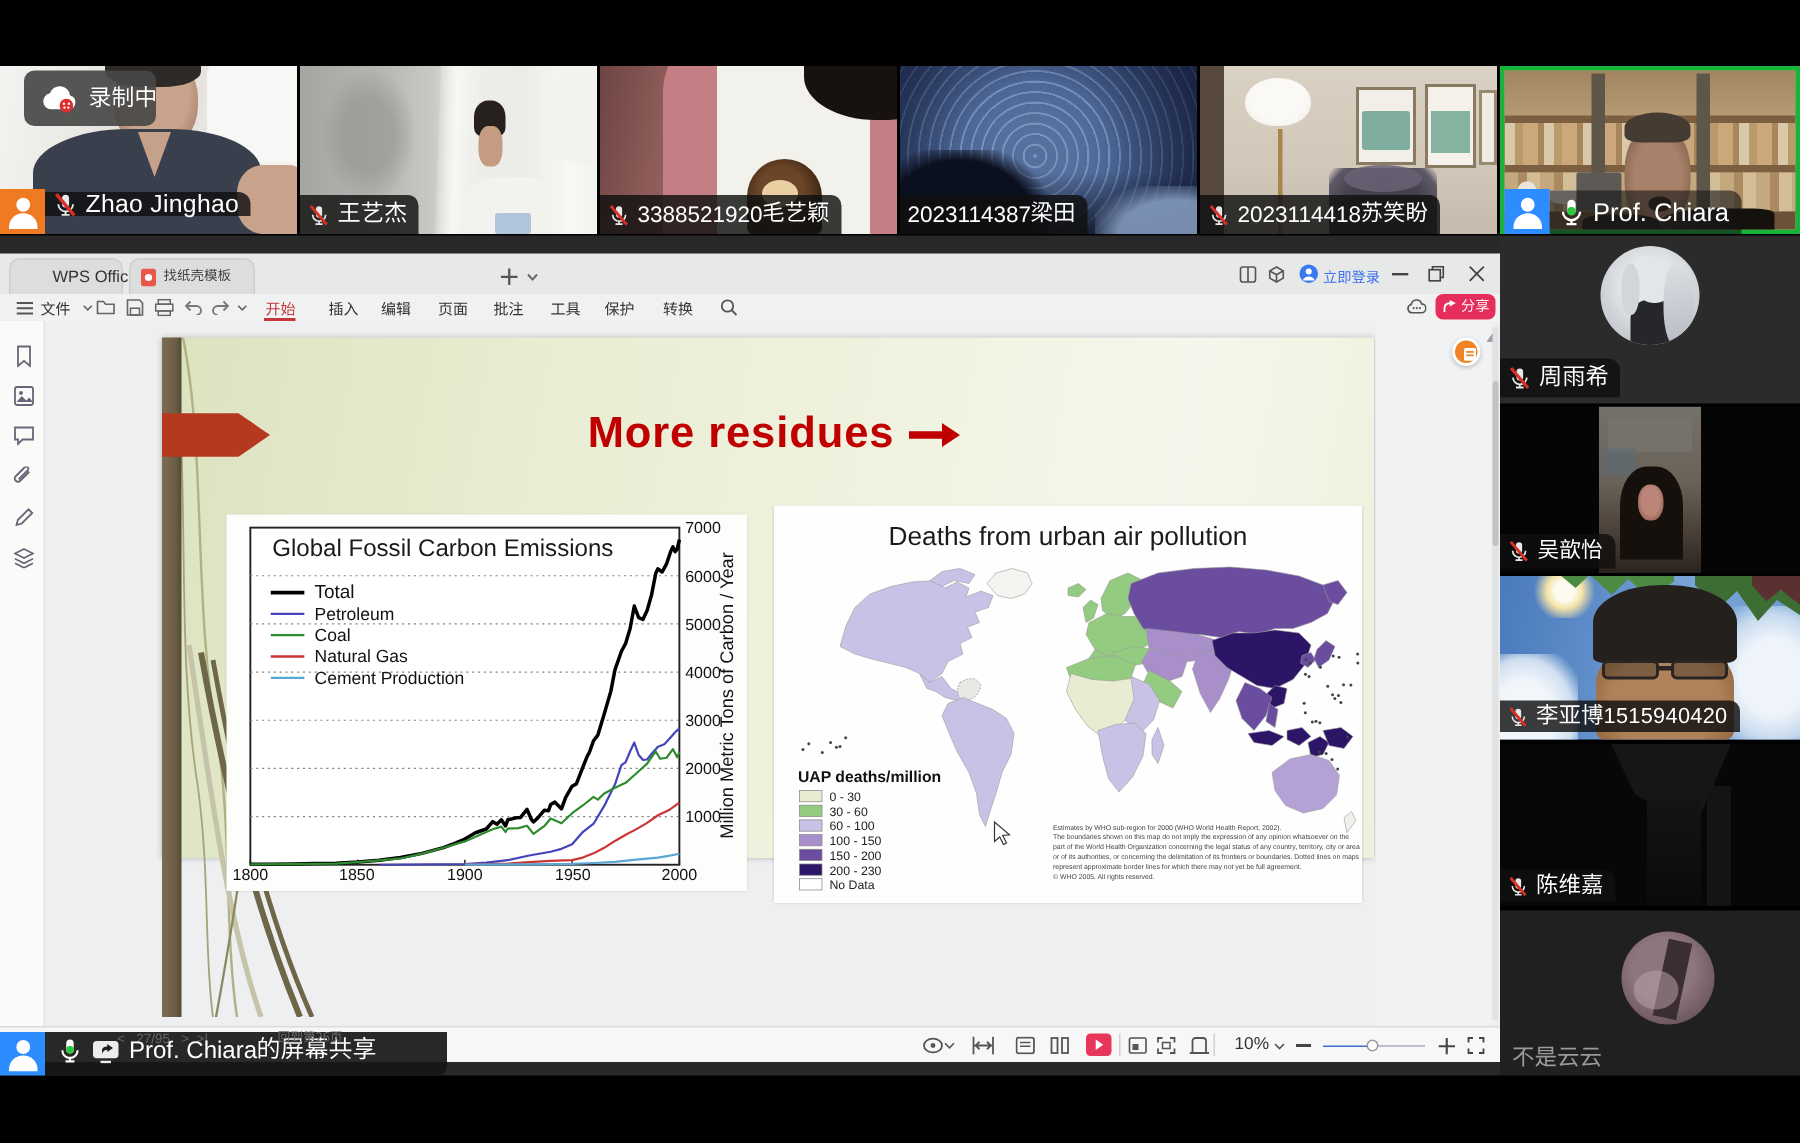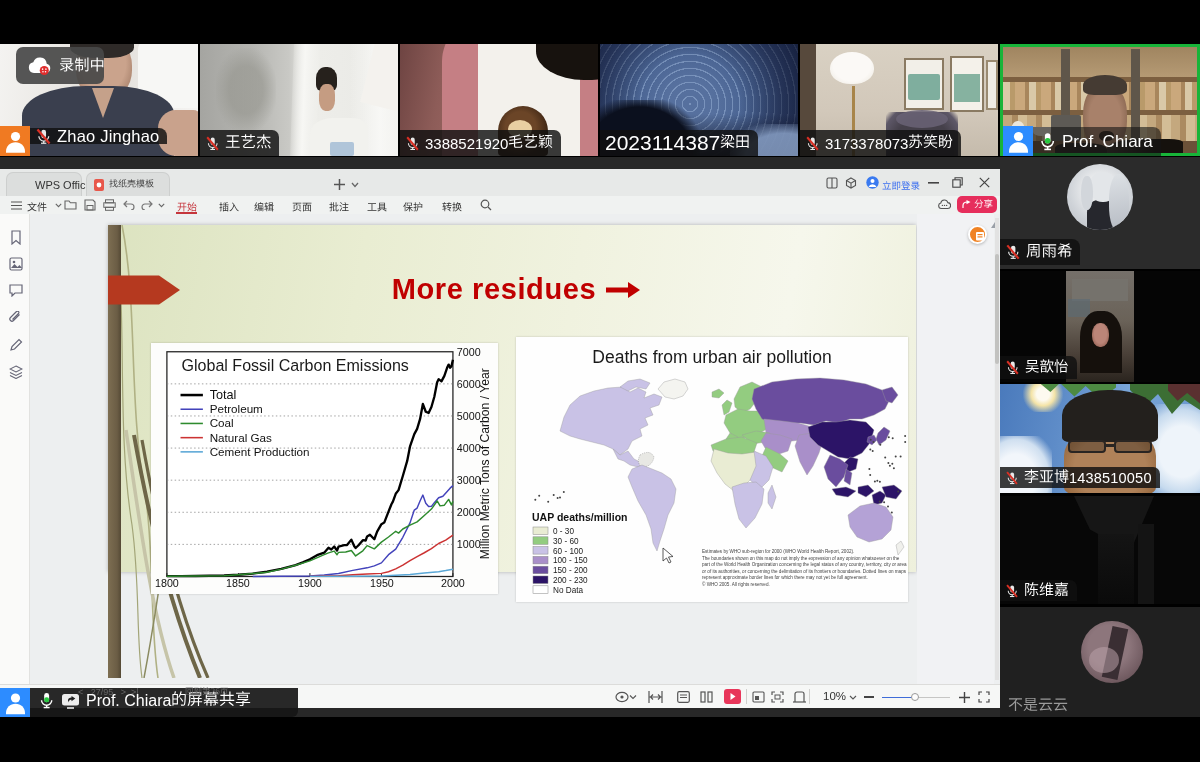--- a/index.html
+++ b/index.html
@@ -107,34 +107,34 @@
         <line x1="12.3" y1="18.4" x2="12.3" y2="21.5" stroke="#e8e8e8" stroke-width="1.8"></line>
         <line x1="8.5" y1="21.5" x2="16.1" y2="21.5" stroke="#e8e8e8" stroke-width="1.8"></line>
         <line x1="3.5" y1="2" x2="20.5" y2="22" stroke="#d93025" stroke-width="3.2"></line>
       </svg>
       <span style="font-size:15px">3388521920</span>
       <svg style="vertical-align:middle;" width="45" height="18" viewBox="0 0 45 18">
         <path transform="translate(0,12.9)" d="M0.8999999999999999 -3.5999999999999996 1.05 -2.52 6.0 -3.165V-1.155C6.0 0.51 6.5249999999999995 0.945 8.355 0.945C8.76 0.945 11.76 0.945 12.18 0.945C13.844999999999999 0.945 14.219999999999999 0.27 14.43 -1.815C14.084999999999999 -1.89 13.604999999999999 -2.085 13.32 -2.295C13.2 -0.5549999999999999 13.049999999999999 -0.16499999999999998 12.135 -0.16499999999999998C11.504999999999999 -0.16499999999999998 8.895 -0.16499999999999998 8.4 -0.16499999999999998C7.335 -0.16499999999999998 7.154999999999999 -0.32999999999999996 7.154999999999999 -1.14V-3.33L14.055 -4.2299999999999995L13.889999999999999 -5.279999999999999L7.154999999999999 -4.41V-6.75L13.049999999999999 -7.574999999999999L12.885 -8.625L7.154999999999999 -7.83V-10.17C9.12 -10.575 10.95 -11.055 12.389999999999999 -11.61L11.415 -12.51C9.09 -11.535 4.8149999999999995 -10.725 1.08 -10.23C1.2149999999999999 -9.975 1.38 -9.525 1.425 -9.24C2.9099999999999997 -9.435 4.47 -9.674999999999999 6.0 -9.945V-7.68L1.365 -7.035L1.515 -5.955L6.0 -6.585V-4.26Z M17.31 -7.4399999999999995V-6.39H24.0C17.82 -2.6399999999999997 17.535 -1.7249999999999999 17.535 -0.885C17.55 0.16499999999999998 18.405 0.7949999999999999 20.265 0.7949999999999999H26.64C28.244999999999997 0.7949999999999999 28.77 0.345 28.95 -2.16C28.604999999999997 -2.2199999999999998 28.2 -2.355 27.884999999999998 -2.5349999999999997C27.81 -0.6 27.57 -0.285 26.744999999999997 -0.285H20.145C19.259999999999998 -0.285 18.69 -0.495 18.69 -0.96C18.69 -1.53 19.2 -2.3249999999999997 26.685 -6.734999999999999C26.805 -6.779999999999999 26.895 -6.84 26.955 -6.885L26.145 -7.47L25.905 -7.425ZM24.494999999999997 -12.6V-10.98H20.46V-12.6H19.32V-10.98H15.855V-9.9H19.32V-8.52H20.46V-9.9H24.494999999999997V-8.52H25.634999999999998V-9.9H28.979999999999997V-10.98H25.634999999999998V-12.6Z M40.754999999999995 -1.365C41.79 -0.615 43.095 0.495 43.71 1.2L44.34 0.42C43.71 -0.27 42.39 -1.3199999999999998 41.355000000000004 -2.0549999999999997ZM40.11 -7.455V-4.395C40.11 -2.85 39.78 -0.75 36.375 0.46499999999999997C36.6 0.645 36.9 1.005 37.035 1.2149999999999999C40.695 -0.195 41.115 -2.4899999999999998 41.115 -4.38V-7.455ZM35.76 -11.924999999999999C34.965 -11.475 33.645 -11.01 32.37 -10.665V-12.555H31.335V-9.075C31.335 -7.965 31.68 -7.665 33.06 -7.665C33.345 -7.665 35.265 -7.665 35.55 -7.665C36.63 -7.665 36.93 -8.04 37.065 -9.495C36.765 -9.57 36.33 -9.719999999999999 36.12 -9.885C36.06 -8.775 35.97 -8.625 35.46 -8.625C35.055 -8.625 33.45 -8.625 33.135 -8.625C32.475 -8.625 32.37 -8.685 32.37 -9.09V-9.75C33.825 -10.094999999999999 35.43 -10.575 36.54 -11.145ZM36.255 -7.29C34.995 -6.8999999999999995 32.805 -6.6 30.99 -6.45C31.095 -6.194999999999999 31.23 -5.835 31.26 -5.5649999999999995C31.965 -5.609999999999999 32.745 -5.685 33.51 -5.7749999999999995V-4.484999999999999H30.795V-3.525H33.195C32.505 -2.46 31.44 -1.38 30.495 -0.8099999999999999C30.66 -0.5549999999999999 30.885 -0.12 30.975 0.16499999999999998C31.875 -0.435 32.79 -1.47 33.51 -2.55V1.185H34.53V-2.5349999999999997C35.144999999999996 -1.89 35.955 -0.975 36.269999999999996 -0.54L36.93 -1.425C36.585 -1.785 35.07 -3.135 34.545 -3.525H37.14V-4.484999999999999H34.53V-5.91C35.385 -6.045 36.18 -6.21 36.825 -6.39ZM37.725 -9.24V-2.19H38.685V-8.265H42.525V-2.205H43.515V-9.24H40.32C40.5 -9.705 40.695 -10.275 40.875 -10.815H44.115V-11.82H37.11V-10.815H39.75C39.629999999999995 -10.305 39.480000000000004 -9.719999999999999 39.33 -9.24Z" fill="#fff"></path>
       </svg>
     </div>
     <div class="nlabel" style="left:600px;top:130px;bottom:auto;height:26px;border-radius:0 7px 0 0">
-      <span style="font-size:21px">2023114387</span>
+      <span style="font-size:15px">2023114387</span>
       <svg style="vertical-align:middle;" width="30" height="18" viewBox="0 0 30 18">
         <path transform="translate(0,12.9)" d="M0.75 -9.78C1.56 -9.51 2.565 -9.045 3.0749999999999997 -8.67L3.585 -9.51C3.045 -9.87 2.04 -10.305 1.26 -10.514999999999999ZM1.71 -11.85C2.505 -11.565 3.4949999999999997 -11.1 4.005 -10.725L4.484999999999999 -11.549999999999999C3.9749999999999996 -11.895 2.955 -12.344999999999999 2.175 -12.57ZM6.8999999999999995 -5.385V-4.109999999999999H0.855V-3.105H5.835C4.5 -1.755 2.415 -0.57 0.51 0.015C0.765 0.24 1.095 0.6749999999999999 1.275 0.96C3.2849999999999997 0.22499999999999998 5.49 -1.185 6.8999999999999995 -2.835V1.2H8.07V-2.73C9.465 -1.155 11.639999999999999 0.18 13.695 0.87C13.86 0.585 14.205 0.15 14.459999999999999 -0.075C12.465 -0.645 10.365 -1.77 9.06 -3.105H14.174999999999999V-4.109999999999999H8.07V-5.385ZM5.3999999999999995 -11.985V-10.995H8.174999999999999C7.92 -8.445 6.96 -6.8549999999999995 4.875 -5.955C5.1 -5.7749999999999995 5.505 -5.37 5.654999999999999 -5.16C7.845 -6.27 8.924999999999999 -8.025 9.254999999999999 -10.995H11.115C10.965 -8.01 10.799999999999999 -6.885 10.545 -6.6C10.424999999999999 -6.45 10.305 -6.435 10.094999999999999 -6.435C9.885 -6.435 9.405 -6.435 8.85 -6.495C9.0 -6.225 9.105 -5.819999999999999 9.12 -5.535C9.705 -5.505 10.275 -5.49 10.59 -5.535C10.95 -5.5649999999999995 11.205 -5.67 11.445 -5.955C11.76 -6.33 11.924999999999999 -7.2749999999999995 12.09 -9.615C12.645 -8.67 13.139999999999999 -7.59 13.32 -6.8549999999999995L14.309999999999999 -7.26C14.055 -8.16 13.35 -9.525 12.645 -10.53L12.135 -10.334999999999999L12.195 -11.52C12.209999999999999 -11.655 12.209999999999999 -11.985 12.209999999999999 -11.985ZM5.625 -10.365C5.325 -9.615 4.8 -8.64 4.2 -8.04L3.63 -8.61C2.775 -7.574999999999999 1.785 -6.4799999999999995 1.08 -5.819999999999999L1.89 -5.069999999999999C2.685 -5.925 3.57 -6.944999999999999 4.305 -7.92L5.01 -7.484999999999999C5.64 -8.145 6.135 -9.18 6.4799999999999995 -9.975Z M16.455 -11.565V1.065H17.565V0.15H27.45V1.065H28.604999999999997V-11.565ZM17.565 -0.99V-5.22H21.84V-0.99ZM27.45 -0.99H22.98V-5.22H27.45ZM17.565 -6.345V-10.469999999999999H21.84V-6.345ZM27.45 -6.345H22.98V-10.469999999999999H27.45Z" fill="#fff"></path>
       </svg>
     </div>
     <div class="nlabel" style="left:800px;top:130px;bottom:auto;height:26px;border-radius:0 7px 0 0">
       <svg class="micoff" width="15" height="15" viewBox="0 0 24 24">
         <rect x="9" y="2.5" width="6.6" height="12" rx="3.3" fill="#e8e8e8"></rect>
         <path d="M5.5 11.5a6.9 6.9 0 0 0 13.8 0" stroke="#e8e8e8" stroke-width="1.8" fill="none"></path>
         <line x1="12.3" y1="18.4" x2="12.3" y2="21.5" stroke="#e8e8e8" stroke-width="1.8"></line>
         <line x1="8.5" y1="21.5" x2="16.1" y2="21.5" stroke="#e8e8e8" stroke-width="1.8"></line>
         <line x1="3.5" y1="2" x2="20.5" y2="22" stroke="#d93025" stroke-width="3.2"></line>
       </svg>
-      <span style="font-size:15px">3173378073</span>
+      <span style="font-size:15px">2023114418</span>
       <svg style="vertical-align:middle;" width="45" height="18" viewBox="0 0 45 18">
         <path transform="translate(0,12.9)" d="M3.195 -4.859999999999999C2.73 -3.84 1.9649999999999999 -2.5349999999999997 1.08 -1.74L2.01 -1.155C2.8649999999999998 -2.01 3.6149999999999998 -3.375 4.109999999999999 -4.41ZM11.7 -4.545C12.33 -3.4949999999999997 13.02 -2.07 13.29 -1.185L14.28 -1.605C13.979999999999999 -2.475 13.29 -3.855 12.645 -4.89ZM1.98 -7.125V-6.045H6.135C5.76 -3.225 4.74 -0.8999999999999999 1.14 0.315C1.365 0.54 1.68 0.96 1.7999999999999998 1.2149999999999999C5.7 -0.195 6.84 -2.835 7.26 -6.045H10.44C10.29 -2.04 10.08 -0.435 9.75 -0.075C9.615 0.09 9.465 0.12 9.195 0.105C8.895 0.105 8.145 0.105 7.335 0.045C7.5 0.315 7.635 0.765 7.665 1.05C8.43 1.095 9.209999999999999 1.1099999999999999 9.645 1.08C10.139999999999999 1.035 10.469999999999999 0.9149999999999999 10.77 0.5549999999999999C11.235 -0.015 11.445 -1.68 11.639999999999999 -6.569999999999999C11.655 -6.734999999999999 11.655 -7.125 11.655 -7.125H7.38L7.484999999999999 -8.685H6.345L6.255 -7.125ZM9.555 -12.6V-11.16H5.43V-12.6H4.305V-11.16H0.9299999999999999V-10.11H4.305V-8.459999999999999H5.43V-10.11H9.555V-8.459999999999999H10.68V-10.11H14.115V-11.16H10.68V-12.6Z M27.42 -8.265C24.990000000000002 -7.62 20.52 -7.2299999999999995 16.86 -7.0649999999999995C16.98 -6.81 17.1 -6.39 17.1 -6.1049999999999995C18.66 -6.165 20.37 -6.255 22.02 -6.404999999999999C21.945 -5.7299999999999995 21.825 -5.085 21.66 -4.47H15.84V-3.465H21.285C20.535 -1.815 19.035 -0.495 15.795 0.24C16.02 0.48 16.305 0.9149999999999999 16.41 1.185C20.009999999999998 0.3 21.66 -1.305 22.5 -3.315C23.73 -1.035 25.785 0.51 28.53 1.23C28.68 0.9299999999999999 28.994999999999997 0.495 29.25 0.255C26.73 -0.315 24.735 -1.6199999999999999 23.61 -3.465H29.235V-4.47H22.89C23.07 -5.13 23.189999999999998 -5.819999999999999 23.28 -6.5249999999999995C25.095 -6.72 26.775 -6.975 28.08 -7.319999999999999ZM17.865 -12.674999999999999C17.43 -11.04 16.635 -9.51 15.585 -8.49C15.87 -8.37 16.35 -8.07 16.575 -7.89C17.1 -8.475 17.595 -9.209999999999999 18.03 -10.049999999999999H18.63C19.005 -9.33 19.35 -8.459999999999999 19.485 -7.904999999999999L20.505 -8.31C20.384999999999998 -8.76 20.1 -9.435 19.785 -10.049999999999999H22.425V-11.025H18.465C18.66 -11.475 18.825 -11.955 18.96 -12.434999999999999ZM23.7 -12.629999999999999C23.25 -11.055 22.425 -9.54 21.39 -8.565C21.66 -8.43 22.155 -8.129999999999999 22.365 -7.949999999999999C22.875 -8.504999999999999 23.355 -9.209999999999999 23.79 -10.004999999999999H24.869999999999997C25.305 -9.375 25.740000000000002 -8.594999999999999 25.92 -8.07L26.955 -8.49C26.79 -8.895 26.46 -9.465 26.1 -10.004999999999999H29.16V-10.995H24.27C24.465 -11.445 24.63 -11.91 24.78 -12.375Z M31.11 -11.76V0.0H32.16V-1.2449999999999999H35.46V-6.915C35.64 -6.63 35.835 -6.21 35.91 -5.984999999999999C37.68 -7.335 38.775 -9.45 39.315 -12.075L38.22 -12.27C37.785 -10.094999999999999 36.885 -8.325 35.46 -7.185V-11.76ZM41.79 -12.344999999999999 40.74 -12.15C41.22 -9.735 41.865 -8.084999999999999 43.065 -6.645H36.72V-5.58H38.325C38.025 -2.73 37.095 -0.78 35.04 0.345C35.28 0.54 35.67 0.99 35.82 1.2C38.025 -0.18 39.06 -2.3249999999999997 39.465 -5.58H42.045C41.865 -1.875 41.655 -0.495 41.34 -0.135C41.205 0.03 41.085 0.06 40.83 0.06C40.59 0.06 40.004999999999995 0.045 39.36 -0.015C39.525 0.27 39.629999999999995 0.705 39.644999999999996 1.02C40.32 1.065 40.980000000000004 1.08 41.355000000000004 1.035C41.775 0.99 42.045 0.885 42.3 0.54C42.75 0.015 42.96 -1.5899999999999999 43.17 -6.12L43.185 -6.495L43.71 -5.9399999999999995C43.875 -6.285 44.235 -6.645 44.535 -6.885C43.05 -8.25 42.3 -9.795 41.79 -12.344999999999999ZM34.394999999999996 -7.635V-5.444999999999999H32.16V-7.635ZM34.394999999999996 -8.61H32.16V-10.77H34.394999999999996ZM34.394999999999996 -4.47V-2.25H32.16V-4.47Z" fill="#fff"></path>
       </svg>
     </div>
     <div class="nlabel" style="left:1033px;top:127px;bottom:auto;height:29px;background:rgba(20,20,20,.6);border-radius:0 8px 0 0">
       <svg class="micoff" width="19" height="19" viewBox="0 0 24 24">
         <rect x="8.7" y="1.5" width="7" height="13" rx="3.5" fill="#fff"></rect>
         <rect x="8.7" y="7.5" width="7" height="7" rx="3.2" fill="#27c93f"></rect>
         <path d="M5 11.5a7.2 7.2 0 0 0 14.4 0" stroke="#fff" stroke-width="2" fill="none"></path>
         <line x1="12.2" y1="18.7" x2="12.2" y2="22" stroke="#fff" stroke-width="2"></line>
@@ -216,21 +216,21 @@
       <svg class="micoff" width="14" height="14" viewBox="0 0 24 24">
         <rect x="9" y="2.5" width="6.6" height="12" rx="3.3" fill="#e8e8e8"></rect>
         <path d="M5.5 11.5a6.9 6.9 0 0 0 13.8 0" stroke="#e8e8e8" stroke-width="1.8" fill="none"></path>
         <line x1="12.3" y1="18.4" x2="12.3" y2="21.5" stroke="#e8e8e8" stroke-width="1.8"></line>
         <line x1="8.5" y1="21.5" x2="16.1" y2="21.5" stroke="#e8e8e8" stroke-width="1.8"></line>
         <line x1="3.5" y1="2" x2="20.5" y2="22" stroke="#d93025" stroke-width="3.2"></line>
       </svg>
       <svg style="vertical-align:middle;" width="45" height="18" viewBox="0 0 45 18">
         <path transform="translate(0,12.9)" d="M6.885 -12.6V-10.95H0.855V-9.9H5.609999999999999C4.305 -8.58 2.34 -7.395 0.54 -6.795C0.7949999999999999 -6.585 1.125 -6.18 1.275 -5.91C3.3 -6.675 5.505 -8.16 6.885 -9.855V-6.569999999999999H8.025V-9.855C9.42 -8.205 11.655 -6.734999999999999 13.709999999999999 -6.0C13.875 -6.3 14.205 -6.72 14.459999999999999 -6.93C12.615 -7.5 10.605 -8.625 9.285 -9.9H14.16V-10.95H8.025V-12.6ZM6.885 -4.125V-3.3449999999999998H0.825V-2.31H6.885V-0.135C6.885 0.06 6.825 0.12 6.555 0.135C6.285 0.15 5.34 0.15 4.335 0.105C4.53 0.40499999999999997 4.755 0.855 4.83 1.155C6.075 1.155 6.825 1.14 7.335 0.975C7.845 0.7949999999999999 8.01 0.51 8.01 -0.12V-2.31H14.19V-3.3449999999999998H8.01V-3.675C9.33 -4.2 10.695 -4.935 11.7 -5.7L10.965 -6.33L10.725 -6.27H3.42V-5.279999999999999H9.36C8.625 -4.83 7.725 -4.41 6.885 -4.125Z M27.555 -8.445C27.03 -6.87 26.04 -4.8 25.275 -3.48L26.28 -3.105C27.045 -4.41 27.975 -6.375 28.634999999999998 -8.055ZM16.245 -8.1C17.009999999999998 -6.465 17.895 -4.305 18.27 -3.0149999999999997L19.335 -3.465C18.93 -4.725 18.015 -6.8549999999999995 17.235 -8.445ZM16.095 -11.7V-10.59H19.98V-0.765H15.675V0.315H29.325V-0.765H24.810000000000002V-10.59H28.979999999999997V-11.7ZM21.18 -0.765V-10.59H23.61V-0.765Z M36.225 -1.7249999999999999C36.96 -1.14 37.785 -0.3 38.16 0.27L38.985 -0.36C38.595 -0.9299999999999999 37.725 -1.74 36.99 -2.295ZM35.865 -9.209999999999999V-4.109999999999999H36.855V-5.13H39.105000000000004V-4.17H40.14V-5.13H42.585V-4.109999999999999H43.605V-9.209999999999999H40.14V-10.049999999999999H44.37V-10.965H43.275L43.635 -11.415C43.155 -11.775 42.24 -12.27 41.519999999999996 -12.555L40.995 -11.924999999999999C41.565 -11.655 42.24 -11.28 42.72 -10.965H40.14V-12.615H39.105000000000004V-10.965H35.04V-10.049999999999999H39.105000000000004V-9.209999999999999ZM39.105000000000004 -6.75V-5.88H36.855V-6.75ZM40.14 -6.75H42.585V-5.88H40.14ZM39.105000000000004 -7.515H36.855V-8.4H39.105000000000004ZM40.14 -7.515V-8.4H42.585V-7.515ZM41.07 -4.53V-3.36H34.62V-2.4H41.07V0.015C41.07 0.18 41.025 0.24 40.8 0.24C40.59 0.255 39.885 0.255 39.105000000000004 0.24C39.24 0.51 39.39 0.8999999999999999 39.435 1.185C40.485 1.185 41.16 1.185 41.595 1.035C42.03 0.885 42.15 0.6 42.15 0.03V-2.4H44.46V-3.36H42.15V-4.53ZM32.445 -12.6V-8.64H30.6V-7.59H32.445V1.185H33.555V-7.59H35.31V-8.64H33.555V-12.6Z" fill="#fff"></path>
       </svg>
-      <span style="font-size:14.5px;letter-spacing:.2px">1438510050</span>
+      <span style="font-size:14.5px;letter-spacing:.2px">1515940420</span>
     </div>
     <div class="tile" style="left:1000px;top:496px;width:200px;height:108px;background:#070707">
  <div class="abs" style="left:74px;top:0px;width:80px;height:56px;background:#161616;clip-path:polygon(0 0,100% 0,70% 100%,20% 60%)"></div>
  <div class="abs" style="left:98px;top:38px;width:36px;height:70px;background:linear-gradient(180deg,#141414,#0a0a0a)"></div>
  <div class="abs" style="left:138px;top:28px;width:16px;height:80px;background:#141414"></div>
 </div>
     <div class="nlabel" style="left:1000px;top:580px;bottom:auto;height:21px;border-radius:0 7px 0 0">
       <svg class="micoff" width="14" height="14" viewBox="0 0 24 24">
         <rect x="9" y="2.5" width="6.6" height="12" rx="3.3" fill="#e8e8e8"></rect>
         <path d="M5.5 11.5a6.9 6.9 0 0 0 13.8 0" stroke="#e8e8e8" stroke-width="1.8" fill="none"></path>

